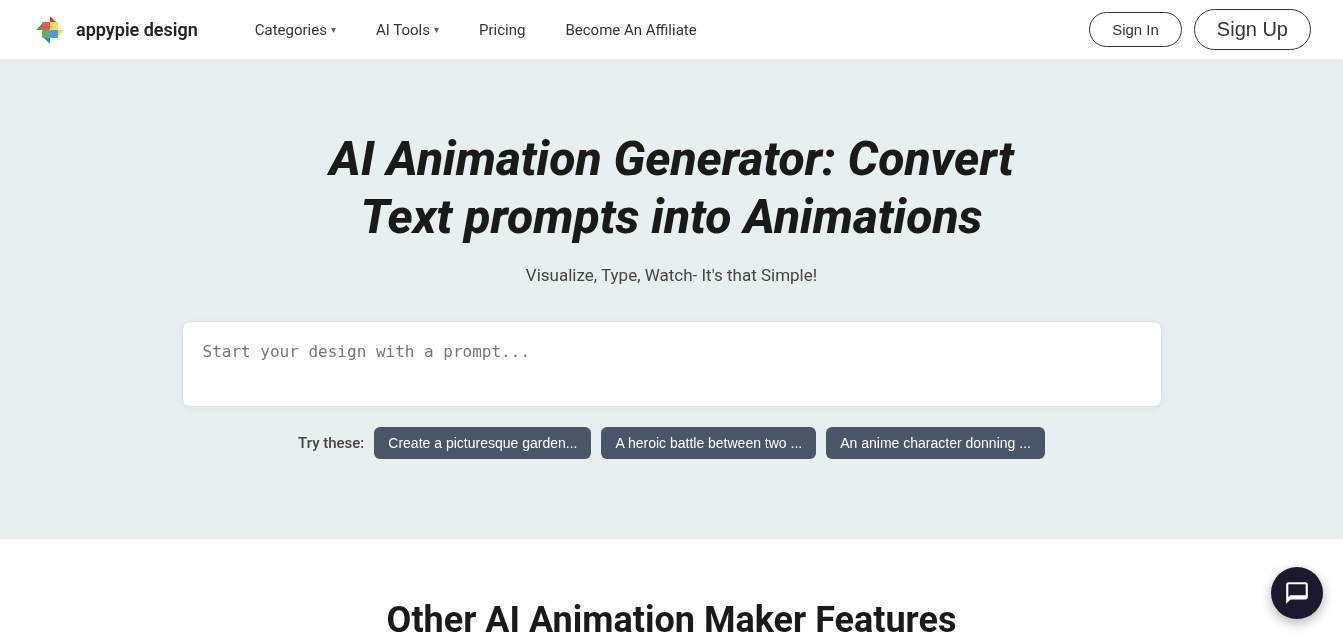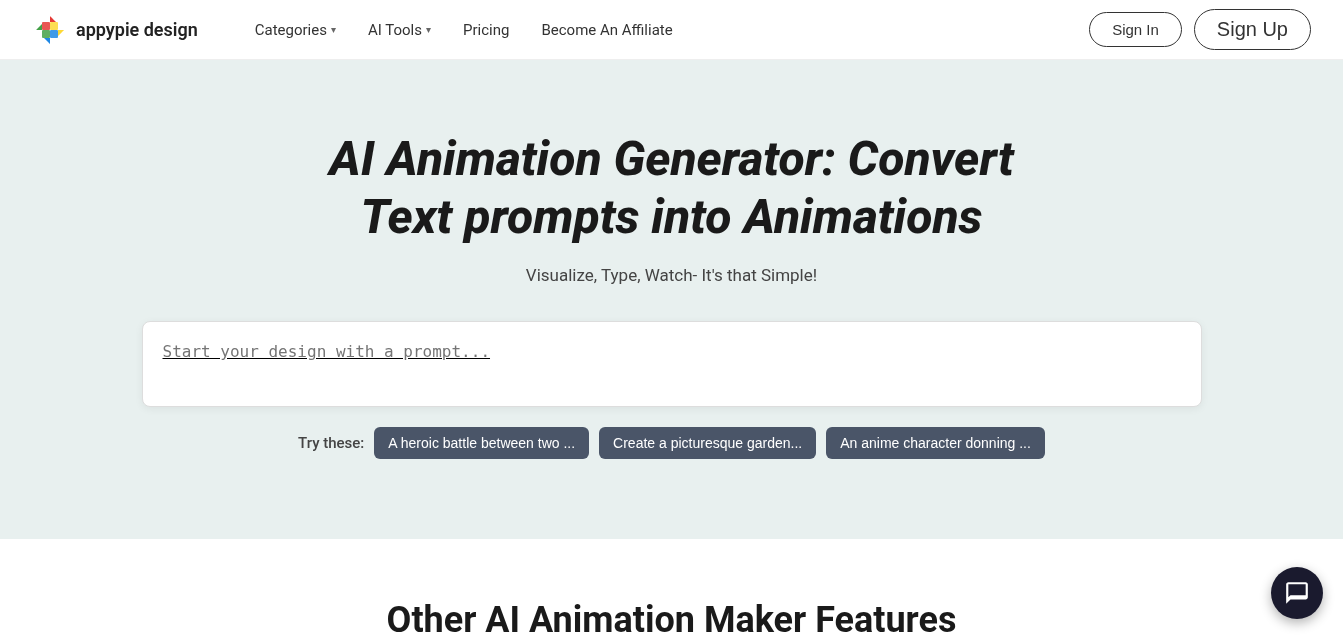--- a/index.html
+++ b/index.html
@@ -37,21 +37,21 @@
       height: 36px;
     }
     .logo-text {
       font-size: 18px;
       font-weight: 600;
       color: #222;
     }
     .nav-links {
       display: flex;
       align-items: center;
-      gap: 4px;
+      gap: 12px;
       flex: 1;
     }
     .nav-link {
       padding: 8px 14px;
       font-size: 15px;
       color: #333;
       cursor: pointer;
       display: flex;
       align-items: center;
       gap: 4px;
@@ -112,26 +112,25 @@
       font-size: 17px;
       color: #444;
       margin-bottom: 36px;
     }
     .prompt-box {
       display: flex;
       align-items: center;
       background: #fff;
       border-radius: 8px;
       border: 1px solid #ddd;
-      width: 1060px;
+      width: 980px;
       max-width: 95vw;
       box-shadow: 0 2px 8px rgba(0,0,0,0.06);
       overflow: hidden;
       margin-bottom: 20px;
-      text-decoration: underline;
     }
     .prompt-input {
       flex: 1;
       border: none;
       outline: none;
       padding: 18px 20px;
       font-size: 16px;
       color: #999;
       background: transparent;
       resize: none;
@@ -256,22 +255,22 @@
 <section class="hero">
   <h1 class="hero-title">AI Animation Generator: Convert Text prompts into Animations</h1>
   <p class="hero-subtitle">Visualize, Type, Watch- It's that Simple!</p>
 
   <div class="prompt-box">
     <textarea class="prompt-input" placeholder="Start your design with a prompt..." style=""></textarea>
   </div>
 
   <div class="try-these">
     <span class="try-these-label">Try these:</span>
+    <button class="suggestion-btn">Create a picturesque garden...</button>
     <button class="suggestion-btn">A heroic battle between two ...</button>
-    <button class="suggestion-btn">Create a picturesque garden...</button>
     <button class="suggestion-btn">An anime character donning ...</button>
   </div>
 </section>
 
 <section class="lower-section">
   <h2 class="lower-title">Other AI Animation Maker Features</h2>
 </section>
 
 <div class="chat-bubble">
   <svg viewBox="0 0 24 24" xmlns="http://www.w3.org/2000/svg">

